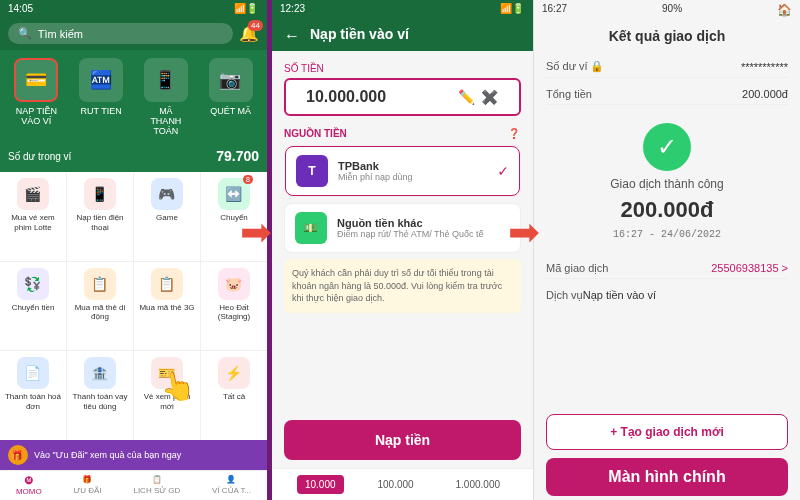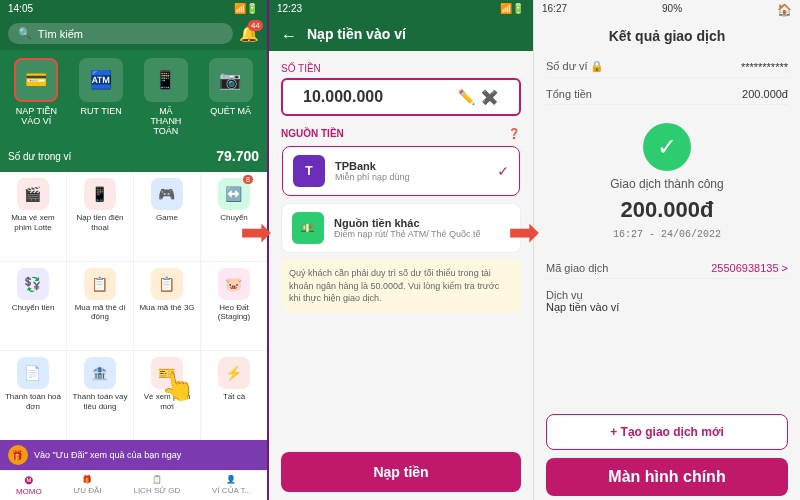--- a/index.html
+++ b/index.html
@@ -185,21 +185,21 @@
     .s1-nav-item.active { color: #c0186a; }
 
     
     .screen2 {
       width: 267px;
       height: 500px;
       background: #f5f5f5;
       display: flex;
       flex-direction: column;
       overflow: hidden;
-      border-left: 2px solid #701a75;
+      border-left: 5px solid #701a75;
       border-right: 1px solid #ddd;
     }
     .s2-statusbar {
       background: #1a6b3c;
       color: #fff;
       font-size: 10px;
       padding: 3px 8px;
       display: flex;
       justify-content: space-between;
     }
@@ -411,21 +411,20 @@
       padding: 4px 0;
       border-bottom: 1px solid #eee;
     }
     .s3-txid-link {
       font-size: 11px;
       color: #c0186a;
     }
     .s3-service-row {
       display: flex;
       padding: 4px 0;
-      flex-direction: column;
     }
     .s3-btn-new {
       background: #fff;
       border: 1.5px solid #c0186a;
       color: #c0186a;
       text-align: center;
       padding: 10px;
       border-radius: 8px;
       font-size: 12px;
       font-weight: bold;
@@ -620,20 +619,25 @@
             <div class="s2-source-info">
               <div class="s2-source-name">Nguồn tiền khác</div>
               <div class="s2-source-sub">Điểm nạp rút/ Thẻ ATM/ Thẻ Quốc tế</div>
             </div>
           </div>
         </div>
         <div class="s2-notice">Quý khách cần phải duy trì số dư tối thiểu trong tài khoản ngân hàng là 50.000đ. Vui lòng kiểm tra trước khi thực hiện giao dịch.</div>
       </div>
     </div>
     <div class="s2-btn-nap">Nạp tiền</div>
+    <div class="s2-quick-amounts">
+      <div class="s2-qa selected">10.000</div>
+      <div class="s2-qa">100.000</div>
+      <div class="s2-qa">1.000.000</div>
+    </div>
   </div>
 
   <div style="position:absolute; left:508px; top:210px; z-index:10; font-size:38px; color:#e74c3c; pointer-events:none;">➡</div>
 
   <div class="screen3">
     <div class="s3-statusbar">
       <span>16:27</span>
       <span>90%</span>
       <span style="font-size:12px;">🏠</span>
     </div>

